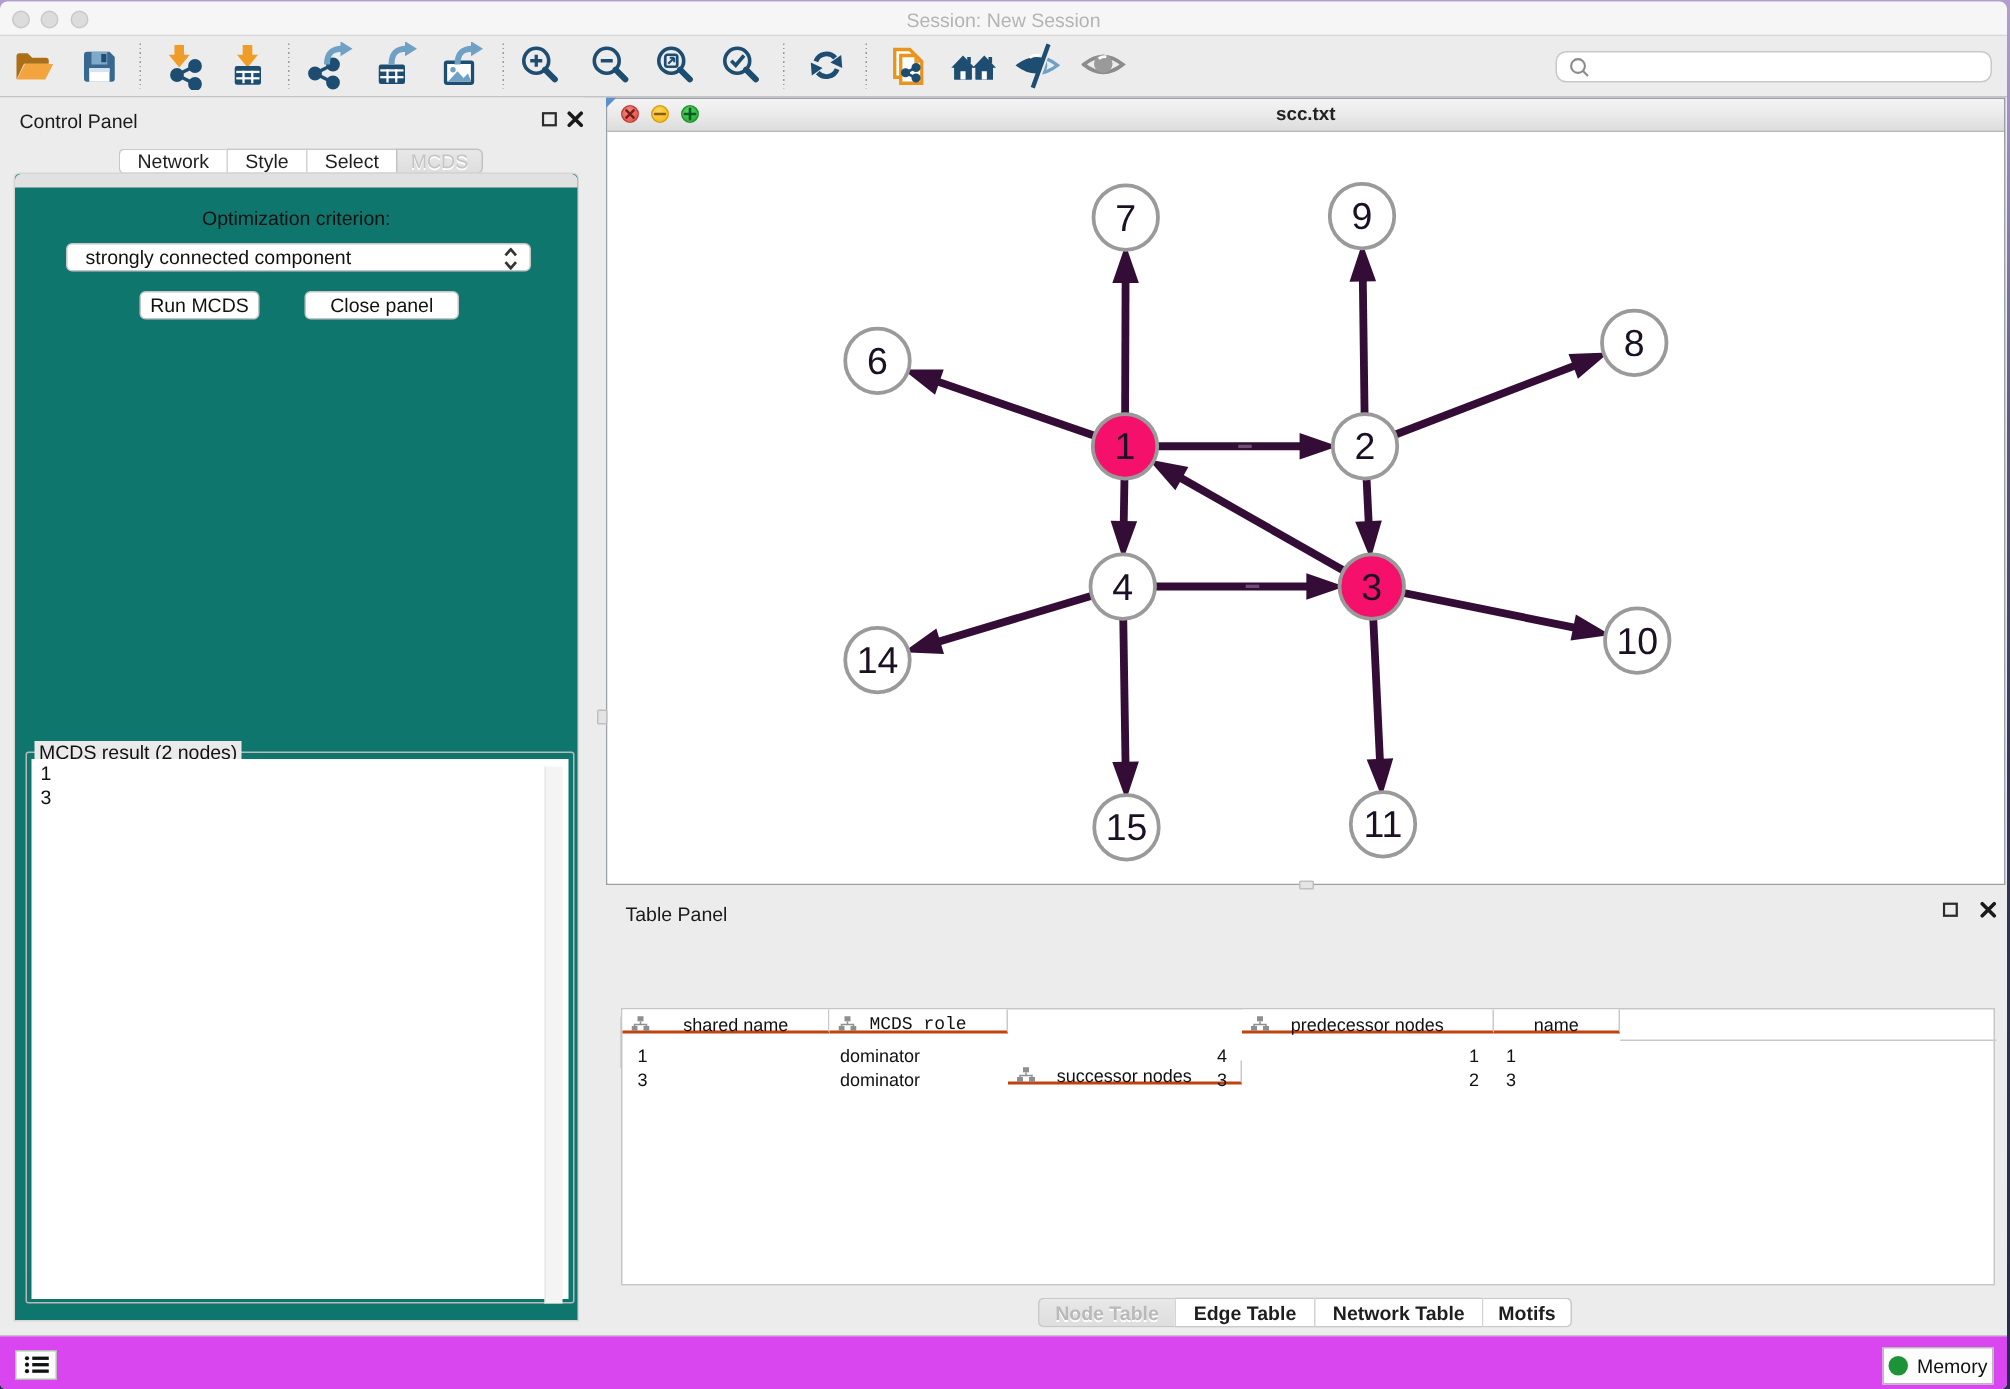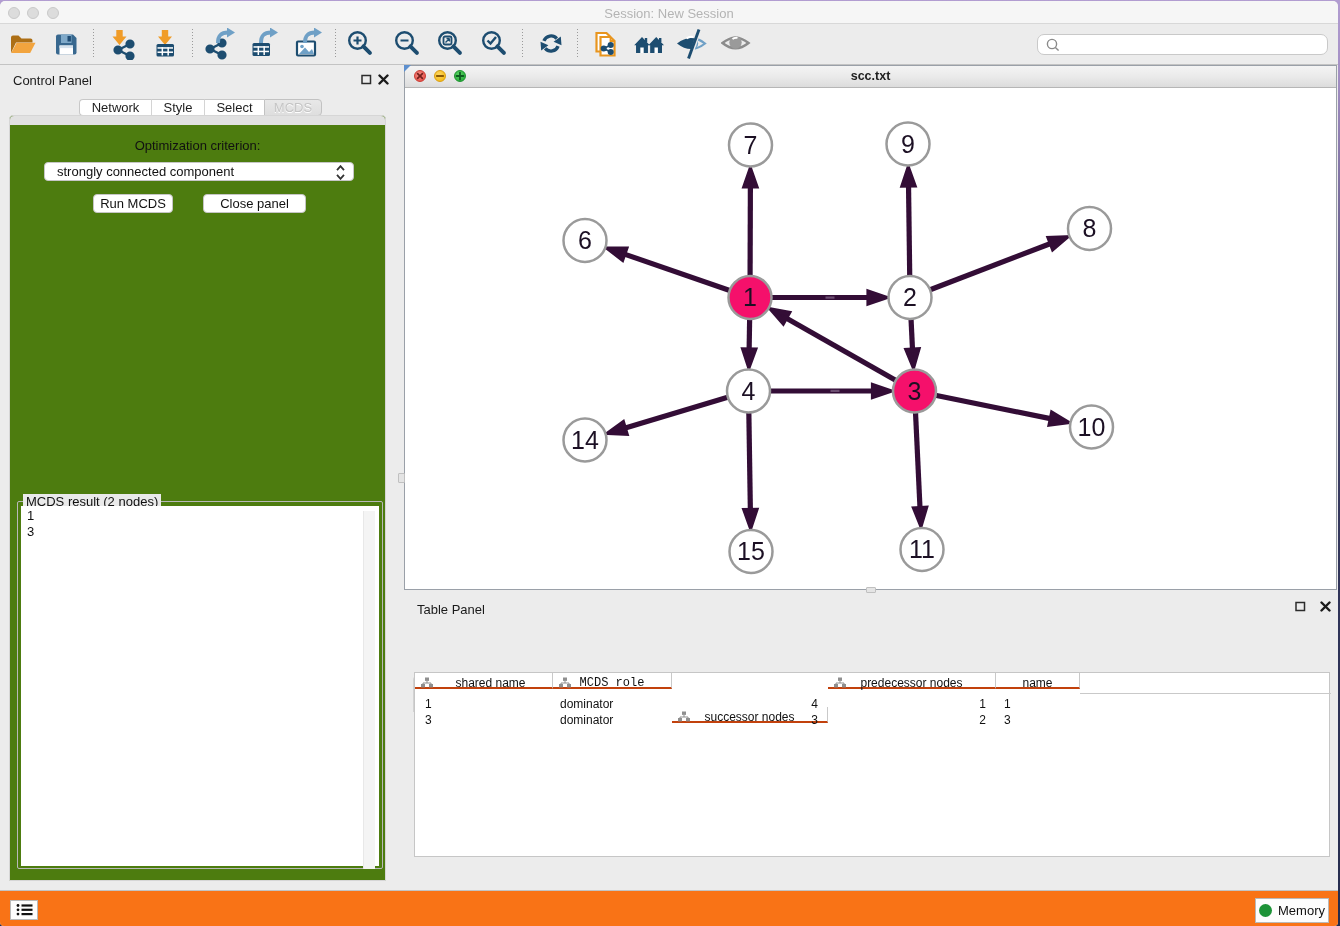--- a/index.html
+++ b/index.html
@@ -24,21 +24,21 @@
 #cpanel { position:absolute; left:0; top:64px; width:390px; height:825px; background:#ececec; }
 .paneltitle { font-size:13px; color:#1a1a1a; }
 .tabs { position:absolute; display:flex; height:17px; }
 .tab { height:17px; line-height:16px; font-size:13px; text-align:center;
   background:#fff; border-top:1px solid #c8c8c8; border-bottom:1px solid #c8c8c8; color:#1e1e1e; }
 .tab.first { border-left:1px solid #c8c8c8; border-radius:4px 0 0 4px; }
 .tab.mid { border-left:1px solid #d4d4d4; }
 .tab.sel { background:linear-gradient(180deg,#e8e8e8,#dedede); color:#c4c4c4;
   text-shadow:0 1px 0 #fff; border:1px solid #c2c2c2; border-radius:0 4px 4px 0; }
 #cpcontent { position:absolute; left:9px; top:50px; width:377px; height:766px;
-  background:#4d7c0f; border:1px solid #d6d6d6; border-radius:4px 4px 0 0; }
+  background:#0f766e; border:1px solid #d6d6d6; border-radius:4px 4px 0 0; }
 #cpstrip { position:absolute; left:0px; top:0px; width:375px; height:9px;
   background:#e1e1e1; border-radius:4px 4px 0 0; }
 #optlabel { position:absolute; left:0; top:22px; width:100%; text-align:center;
   font-size:13px; color:#111; }
 #dropdown { position:absolute; left:34px; top:46px; width:310px; height:19px;
   background:#fff; border:1px solid #c6c6c6; border-radius:4px; font-size:13px;
   line-height:17px; padding-left:12px; color:#111; }
 .btn { position:absolute; height:19px; background:#fff; border:1px solid #c5c5c5;
   border-radius:4px; font-size:13px; line-height:17px; text-align:center; color:#111; }
 #mcdsbox { position:absolute; left:7px; top:385px; width:366px; height:368px;
@@ -66,21 +66,21 @@
 #ttable { position:absolute; left:23px; top:78px; width:916px; height:185px;
   background:#fff; border:1px solid #c6c6c6; font-size:12px; }
 .th { position:absolute; top:0; height:16px; background:#fff; border-right:1px solid #c9c9c9;
   border-bottom:2px solid #c2410c; text-align:center; line-height:20px; color:#111; }
 .td { position:absolute; font-size:12px; color:#111; }
 #ttabs { position:absolute; display:flex; top:271px; left:301px; height:20px; }
 .ttab { height:20px; line-height:19px; font-size:13px; font-weight:bold; text-align:center;
   background:#fff; border-top:1px solid #c8c8c8; border-bottom:1px solid #c8c8c8; color:#1e1e1e; }
 
 #statusbar { position:absolute; left:0; top:889px; width:1338px; height:37px;
-  background:#f97316; border-top:1px solid #c3c3c3; }
+  background:#d946ef; border-top:1px solid #c3c3c3; }
 #memorybtn { position:absolute; left:1255px; top:7px; width:74px; height:25px;
   background:#fdfdfd; border:1px solid #b9b9b9; font-size:13px; color:#111;
   line-height:23px; text-align:center; }
 #listbtn { position:absolute; left:10px; top:9px; width:28px; height:20px;
   background:#fdfdfd; border:1px solid #b9b9b9; }
 svg { display:block; }
 </style>
 </head>
 <body>
 <div id="appwin">
@@ -425,20 +425,26 @@
         <div class="td" style="left:145px;top:24px;">dominator</div>
         <div class="td" style="left:257px;top:24px;width:146px;text-align:right;">4</div>
         <div class="td" style="left:413px;top:24px;width:158px;text-align:right;">1</div>
         <div class="td" style="left:589px;top:24px;">1</div>
         <div class="td" style="left:10px;top:40px;">3</div>
         <div class="td" style="left:145px;top:40px;">dominator</div>
         <div class="td" style="left:257px;top:40px;width:146px;text-align:right;">3</div>
         <div class="td" style="left:413px;top:40px;width:158px;text-align:right;">2</div>
         <div class="td" style="left:589px;top:40px;">3</div>
       </div>
+    <div id="ttabs">
+      <div class="ttab" style="width:91px;border-left:1px solid #c8c8c8;border-radius:4px 0 0 4px;background:linear-gradient(180deg,#e8e8e8,#dedede);color:#b9b9b9;text-shadow:0 1px 0 #fff;">Node Table</div>
+      <div class="ttab" style="width:93px;border-left:1px solid #d4d4d4;">Edge Table</div>
+      <div class="ttab" style="width:112px;border-left:1px solid #d4d4d4;">Network Table</div>
+      <div class="ttab" style="width:60px;border-left:1px solid #d4d4d4;border-right:1px solid #c8c8c8;border-radius:0 4px 4px 0;">Motifs</div>
+    </div>
   </div>
   <div id="statusbar">
     <div id="listbtn">
         <svg width="26" height="18" viewBox="0 0 26 18" style="position:absolute;left:1px;top:0px">
           <circle cx="6" cy="4.5" r="1.4" fill="#111"></circle>
           <rect x="9.5" y="3.4" width="11" height="2.2" fill="#111"></rect>
           <circle cx="6" cy="8.8" r="1.4" fill="#111"></circle>
           <rect x="9.5" y="7.699999999999999" width="11" height="2.2" fill="#111"></rect>
           <circle cx="6" cy="13.1" r="1.4" fill="#111"></circle>
           <rect x="9.5" y="12.0" width="11" height="2.2" fill="#111"></rect>

